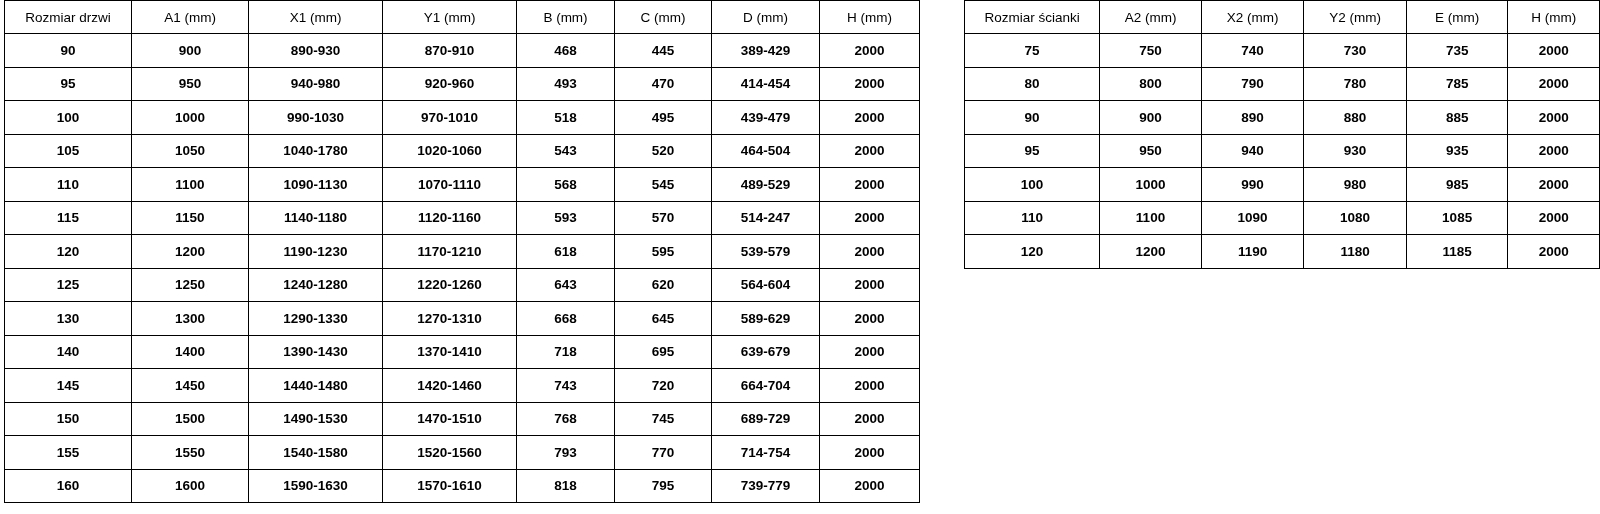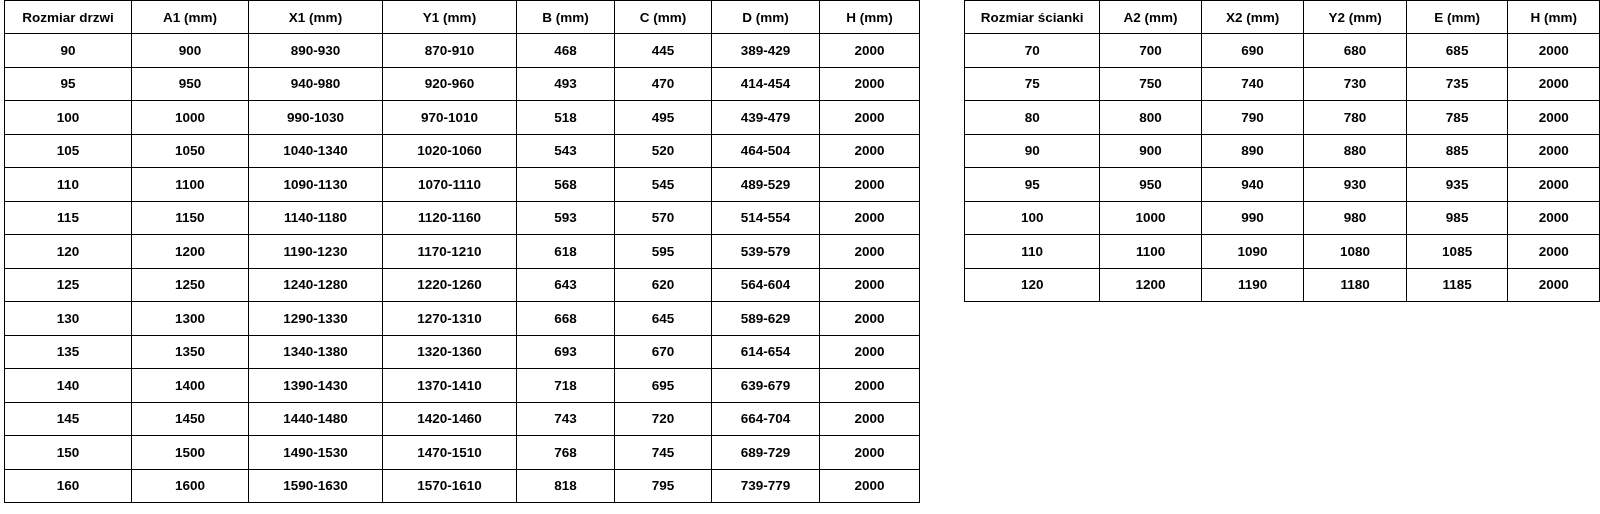--- a/index.html
+++ b/index.html
@@ -32,21 +32,21 @@
   }
   table td, table th {
     border: 1px solid #000000;
     text-align: center;
     vertical-align: middle;
     font-size: 13.5px;
     padding: 0;
     background: #ffffff;
   }
   thead th {
-    font-weight: bold;
+    font-weight: normal;
     height: 32px;
   }
   tbody td {
     font-weight: bold;
     height: 32.5px;
   }
 
   
   #doors-table .c0 { width: 126px; }
   #doors-table .c1 { width: 116px; }
@@ -111,21 +111,21 @@
             <td class="c2">990-1030</td>
             <td class="c3">970-1010</td>
             <td class="c4">518</td>
             <td class="c5">495</td>
             <td class="c6">439-479</td>
             <td class="c7">2000</td>
           </tr>
           <tr>
             <td class="c0">105</td>
             <td class="c1">1050</td>
-            <td class="c2">1040-1340</td>
+            <td class="c2">1040-1780</td>
             <td class="c3">1020-1060</td>
             <td class="c4">543</td>
             <td class="c5">520</td>
             <td class="c6">464-504</td>
             <td class="c7">2000</td>
           </tr>
           <tr>
             <td class="c0">110</td>
             <td class="c1">1100</td>
             <td class="c2">1090-1130</td>
@@ -135,21 +135,21 @@
             <td class="c6">489-529</td>
             <td class="c7">2000</td>
           </tr>
           <tr>
             <td class="c0">115</td>
             <td class="c1">1150</td>
             <td class="c2">1140-1180</td>
             <td class="c3">1120-1160</td>
             <td class="c4">593</td>
             <td class="c5">570</td>
-            <td class="c6">514-554</td>
+            <td class="c6">514-247</td>
             <td class="c7">2000</td>
           </tr>
           <tr>
             <td class="c0">120</td>
             <td class="c1">1200</td>
             <td class="c2">1190-1230</td>
             <td class="c3">1170-1210</td>
             <td class="c4">618</td>
             <td class="c5">595</td>
             <td class="c6">539-579</td>
@@ -169,30 +169,20 @@
             <td class="c0">130</td>
             <td class="c1">1300</td>
             <td class="c2">1290-1330</td>
             <td class="c3">1270-1310</td>
             <td class="c4">668</td>
             <td class="c5">645</td>
             <td class="c6">589-629</td>
             <td class="c7">2000</td>
           </tr>
           <tr>
-            <td class="c0">135</td>
-            <td class="c1">1350</td>
-            <td class="c2">1340-1380</td>
-            <td class="c3">1320-1360</td>
-            <td class="c4">693</td>
-            <td class="c5">670</td>
-            <td class="c6">614-654</td>
-            <td class="c7">2000</td>
-          </tr>
-          <tr>
             <td class="c0">140</td>
             <td class="c1">1400</td>
             <td class="c2">1390-1430</td>
             <td class="c3">1370-1410</td>
             <td class="c4">718</td>
             <td class="c5">695</td>
             <td class="c6">639-679</td>
             <td class="c7">2000</td>
           </tr>
           <tr>
@@ -206,20 +196,30 @@
             <td class="c7">2000</td>
           </tr>
           <tr>
             <td class="c0">150</td>
             <td class="c1">1500</td>
             <td class="c2">1490-1530</td>
             <td class="c3">1470-1510</td>
             <td class="c4">768</td>
             <td class="c5">745</td>
             <td class="c6">689-729</td>
+            <td class="c7">2000</td>
+          </tr>
+          <tr>
+            <td class="c0">155</td>
+            <td class="c1">1550</td>
+            <td class="c2">1540-1580</td>
+            <td class="c3">1520-1560</td>
+            <td class="c4">793</td>
+            <td class="c5">770</td>
+            <td class="c6">714-754</td>
             <td class="c7">2000</td>
           </tr>
           <tr>
             <td class="c0">160</td>
             <td class="c1">1600</td>
             <td class="c2">1590-1630</td>
             <td class="c3">1570-1610</td>
             <td class="c4">818</td>
             <td class="c5">795</td>
             <td class="c6">739-779</td>
@@ -236,28 +236,20 @@
           <th class="c0">Rozmiar ścianki</th>
           <th class="c1">A2 (mm)</th>
           <th class="c2">X2 (mm)</th>
           <th class="c3">Y2 (mm)</th>
           <th class="c4">E (mm)</th>
           <th class="c5">H (mm)</th>
         </tr>
       </thead>
       <tbody id="walls-body">
           <tr>
-            <td class="c0">70</td>
-            <td class="c1">700</td>
-            <td class="c2">690</td>
-            <td class="c3">680</td>
-            <td class="c4">685</td>
-            <td class="c5">2000</td>
-          </tr>
-          <tr>
             <td class="c0">75</td>
             <td class="c1">750</td>
             <td class="c2">740</td>
             <td class="c3">730</td>
             <td class="c4">735</td>
             <td class="c5">2000</td>
           </tr>
           <tr>
             <td class="c0">80</td>
             <td class="c1">800</td>

